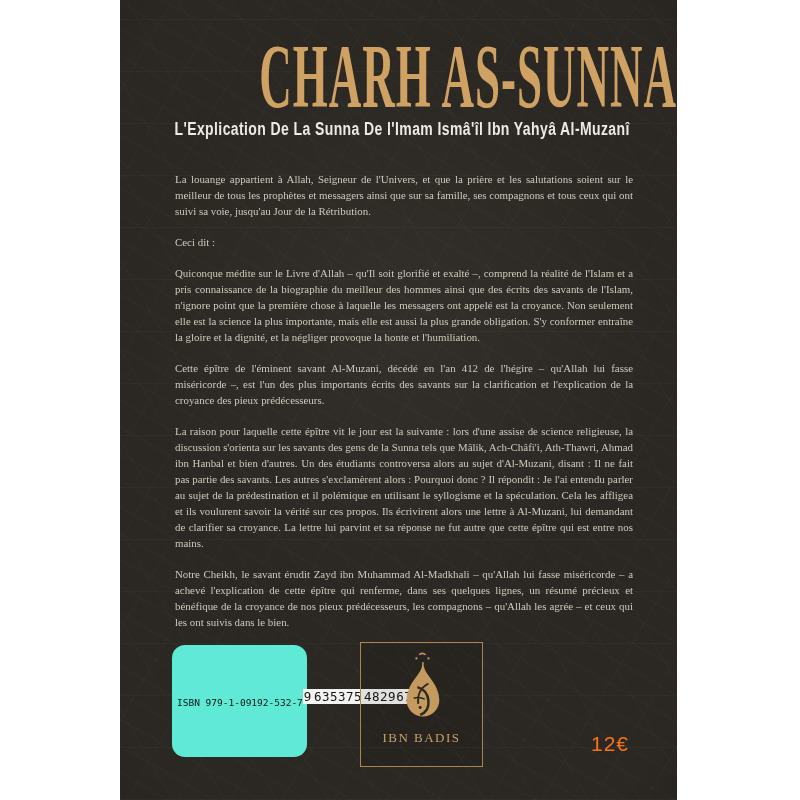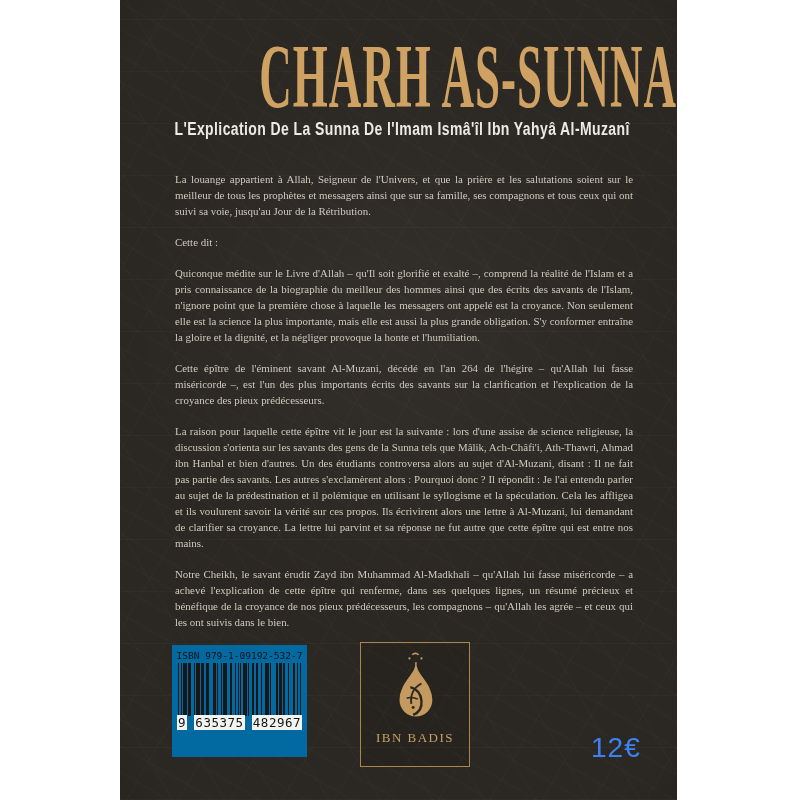--- a/index.html
+++ b/index.html
@@ -36,61 +36,61 @@
 
   
   .body-col { position:absolute; top:171px; left:55px; right:44px;
     color:#cfcabd; font-size:10.9px; line-height:16px; }
   .body-col p { text-align:justify; margin:0 0 15px 0; }
   .body-col p.no-justify { text-align:left; }
   .body-col p.sig { font-weight:700; color:#dad6cb; font-size:11.5px; margin-top:18px; }
 
   
   .barcode { position:absolute; left:52px; top:645px; width:135px; height:112px;
-    background:#0369a1; display:flex; flex-direction:column; align-items:center;
-    padding:4px 5px 2px 5px; }
+    background:#5eead4; display:flex; flex-direction:row; align-items:center;
+    padding:4px 5px 2px 5px;border-radius:13px; }
   .barcode .isbn { font-family:"DejaVu Sans Mono", monospace; font-size:9.5px;
     color:#141414; white-space:nowrap; margin-top:1px; }
   .barcode svg { width:123px; height:64px; margin-top:2px; display:block; }
   .barcode .digits { font-family:"DejaVu Sans Mono", monospace; font-size:12.5px;
     color:#141414; letter-spacing:.5px; white-space:nowrap; margin-top:-12px;
     background:transparent; width:100%; display:flex; justify-content:space-between; }
   .barcode .digits span { background:#f3f3f1; padding:0 1px; }
 
   
-  .logo-box { position:absolute; left:240px; top:642px; width:110px; height:125px;
+  .logo-box { position:absolute; left:240px; top:642px; width:123px; height:125px;
     border:1px solid #aa854c; display:flex; flex-direction:column; align-items:center;
     background:rgba(0,0,0,.08); }
   .logo-box svg { width:56px; height:74px; margin-top:9px; display:block; }
   .logo-name { margin-top:4px; font-family:"Liberation Serif", serif; font-size:13px;
     color:#c7a065; letter-spacing:1.5px; white-space:nowrap; }
 
   
   .price { position:absolute; left:471px; top:732px; font-family:"Liberation Sans", sans-serif;
-    font-size:28px; color:#3b82f6; letter-spacing:1px; }
+    font-size:21px; color:#f97316; letter-spacing:1px; }
 </style>
 </head>
 <body>
 
 <div class="stage">
   <div class="cover">
 
     <div class="title">
       <span class="title-text">CHARH AS-SUNNA</span>
     </div>
 
     <div class="subtitle">
       <span class="subtitle-text">L'Explication De La Sunna De l'Imam Ismâ'îl Ibn Yahyâ Al-Muzanî</span>
     </div>
 
     <div class="body-col">
       <p>La louange appartient à Allah, Seigneur de l'Univers, et que la prière et les salutations soient sur le meilleur de tous les prophètes et messagers ainsi que sur sa famille, ses compagnons et tous ceux qui ont suivi sa voie, jusqu'au Jour de la Rétribution.</p>
-      <p class="no-justify">Cette dit :</p>
+      <p class="no-justify">Ceci dit :</p>
       <p>Quiconque médite sur le Livre d'Allah – qu'Il soit glorifié et exalté –, comprend la réalité de l'Islam et a pris connaissance de la biographie du meilleur des hommes ainsi que des écrits des savants de l'Islam, n'ignore point que la première chose à laquelle les messagers ont appelé est la croyance. Non seulement elle est la science la plus importante, mais elle est aussi la plus grande obligation. S'y conformer entraîne la gloire et la dignité, et la négliger provoque la honte et l'humiliation.</p>
-      <p>Cette épître de l'éminent savant Al-Muzani, décédé en l'an 264 de l'hégire – qu'Allah lui fasse miséricorde –, est l'un des plus importants écrits des savants sur la clarification et l'explication de la croyance des pieux prédécesseurs.</p>
+      <p>Cette épître de l'éminent savant Al-Muzani, décédé en l'an 412 de l'hégire – qu'Allah lui fasse miséricorde –, est l'un des plus importants écrits des savants sur la clarification et l'explication de la croyance des pieux prédécesseurs.</p>
       <p>La raison pour laquelle cette épître vit le jour est la suivante : lors d'une assise de science religieuse, la discussion s'orienta sur les savants des gens de la Sunna tels que Mâlik, Ach-Châfi'i, Ath-Thawri, Ahmad ibn Hanbal et bien d'autres. Un des étudiants controversa alors au sujet d'Al-Muzani, disant : Il ne fait pas partie des savants. Les autres s'exclamèrent alors : Pourquoi donc ? Il répondit : Je l'ai entendu parler au sujet de la prédestination et il polémique en utilisant le syllogisme et la spéculation. Cela les affligea et ils voulurent savoir la vérité sur ces propos. Ils écrivirent alors une lettre à Al-Muzani, lui demandant de clarifier sa croyance. La lettre lui parvint et sa réponse ne fut autre que cette épître qui est entre nos mains.</p>
       <p>Notre Cheikh, le savant érudit Zayd ibn Muhammad Al-Madkhali – qu'Allah lui fasse miséricorde – a achevé l'explication de cette épître qui renferme, dans ses quelques lignes, un résumé précieux et bénéfique de la croyance de nos pieux prédécesseurs, les compagnons – qu'Allah les agrée – et ceux qui les ont suivis dans le bien.</p>
       <p class="sig no-justify">L'Éditeur.</p>
     </div>
 
     <div class="barcode">
       <div class="isbn">ISBN 979-1-09192-532-7</div>
       <svg viewBox="0 0 95 66" preserveAspectRatio="none" shape-rendering="crispEdges">
           <rect x="0" y="0" width="1" height="66" fill="#171717"></rect>
           <rect x="2" y="0" width="1" height="66" fill="#171717"></rect>

